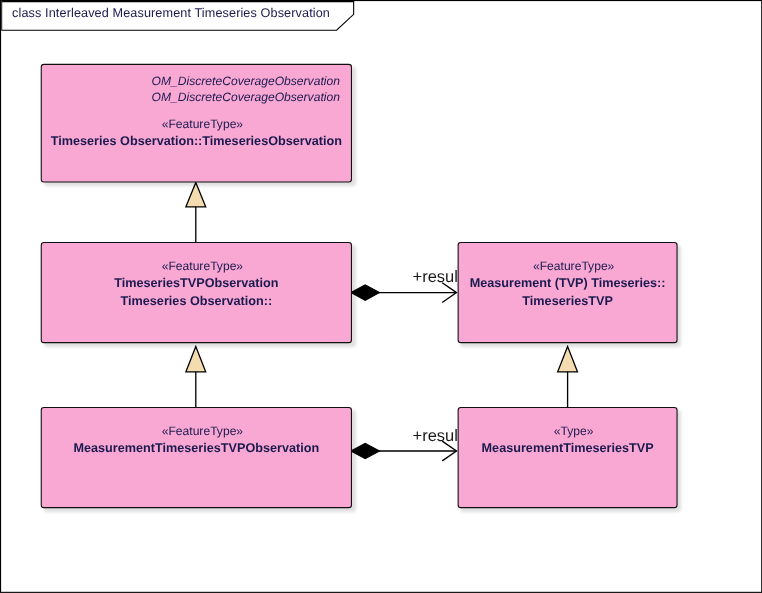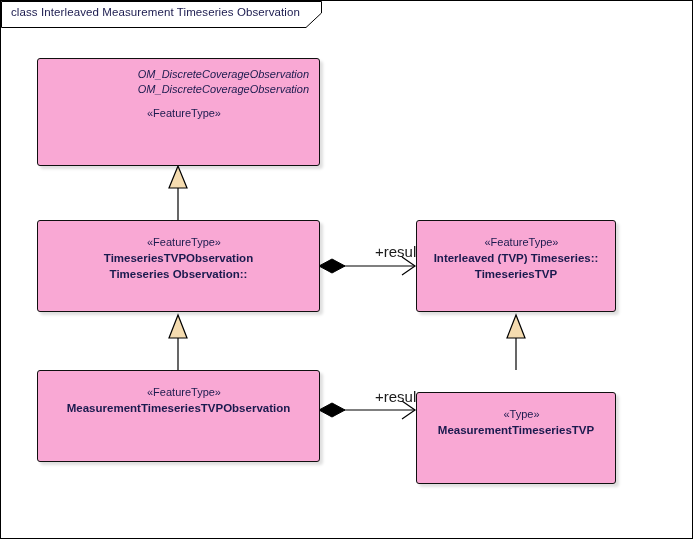--- a/index.html
+++ b/index.html
@@ -150,37 +150,38 @@
   </svg>
 
   <div class="edge-label" style="left:374px; top:242px;">+result</div>
   <div class="edge-label" style="left:374px; top:387px;">+result</div>
 
   <div class="cls" style="left:36px; top:57px; width:283px; height:108px;">
     <div class="tagline">OM_DiscreteCoverageObservation</div>
     <div class="tagline">OM_DiscreteCoverageObservation</div>
     <div class="spacer"></div>
     <div class="stereo">«FeatureType»</div>
+    <div class="nm">Timeseries Observation::TimeseriesObservation</div>
   </div>
 
   <div class="cls" style="left:36px; top:219px; width:283px; height:92px; padding-top:14px;">
     <div class="stereo">«FeatureType»</div>
     <div class="nm">TimeseriesTVPObservation</div>
     <div class="nm">Timeseries Observation::</div>
   </div>
 
   <div class="cls" style="left:415px; top:219px; width:200px; height:92px; padding-top:14px;">
     <div class="stereo">«FeatureType»</div>
-    <div class="nm">Interleaved (TVP) Timeseries::</div>
+    <div class="nm">Measurement (TVP) Timeseries::</div>
     <div class="nm">TimeseriesTVP</div>
   </div>
 
   <div class="cls" style="left:36px; top:369px; width:283px; height:92px; padding-top:14px;">
     <div class="stereo">«FeatureType»</div>
     <div class="nm">MeasurementTimeseriesTVPObservation</div>
   </div>
 
-  <div class="cls" style="left:415px; top:391px; width:200px; height:92px; padding-top:14px;">
+  <div class="cls" style="left:415px; top:369px; width:200px; height:92px; padding-top:14px;">
     <div class="stereo">«Type»</div>
     <div class="nm">MeasurementTimeseriesTVP</div>
   </div>
 
 </div>
 
 </body></html>

